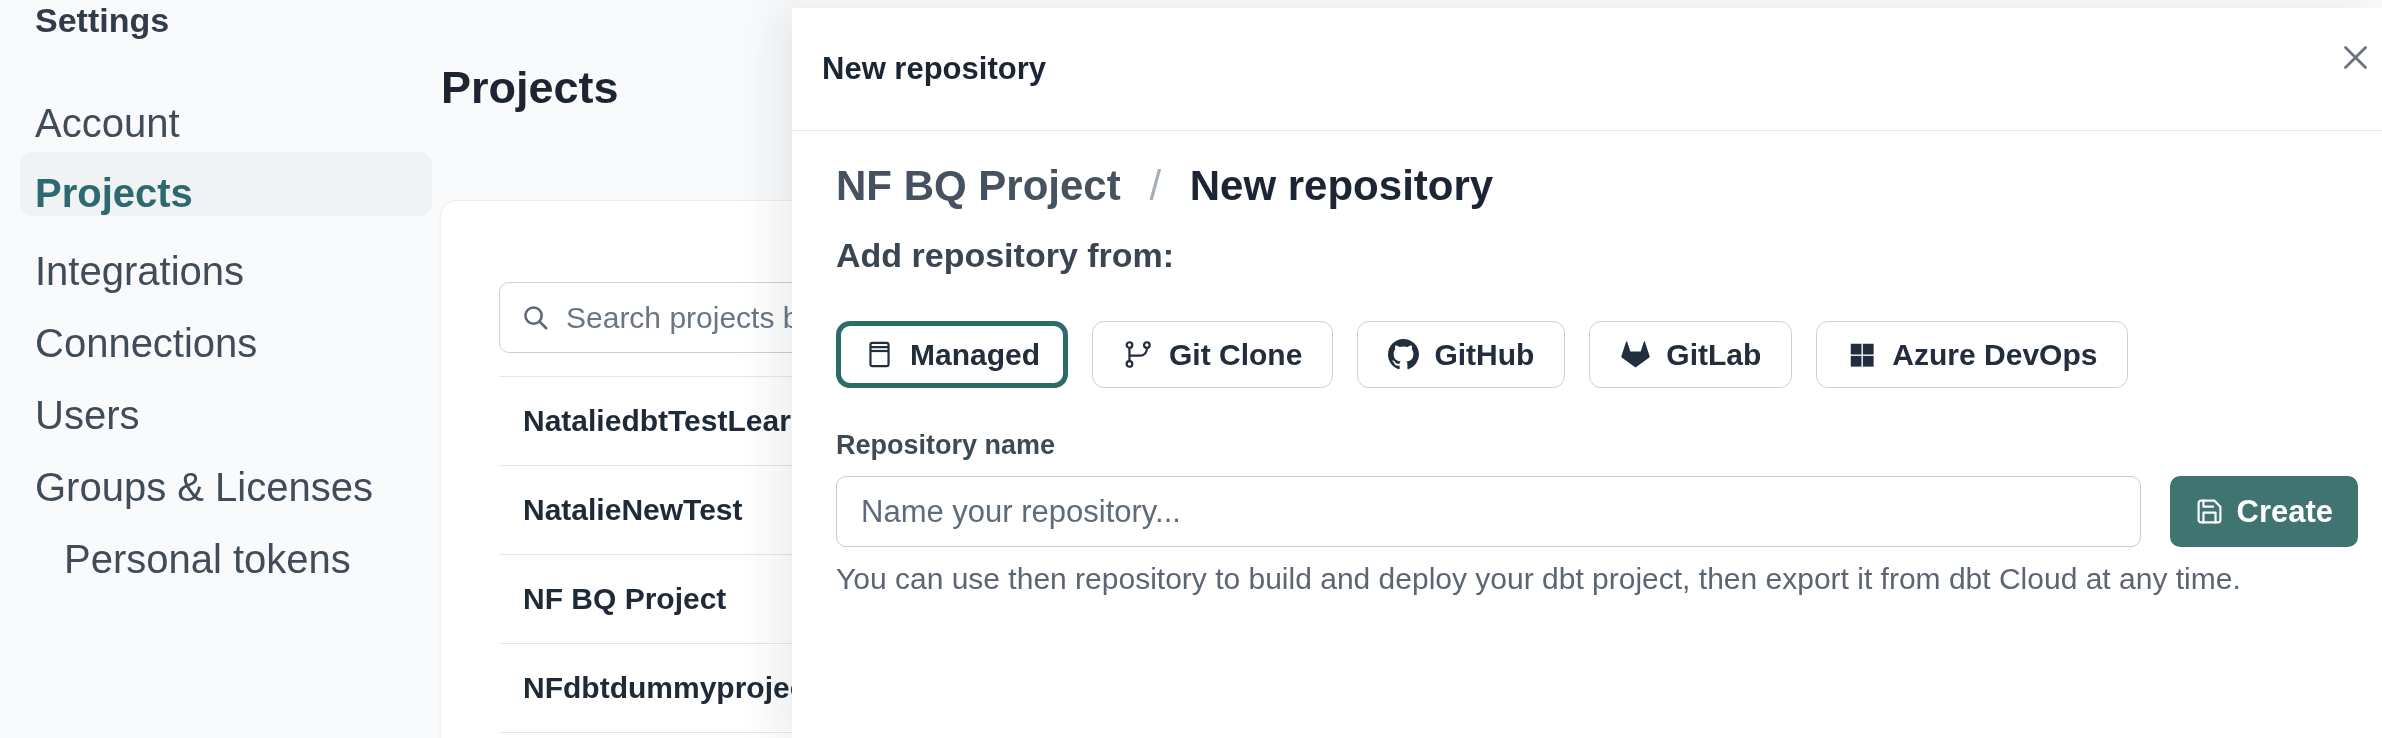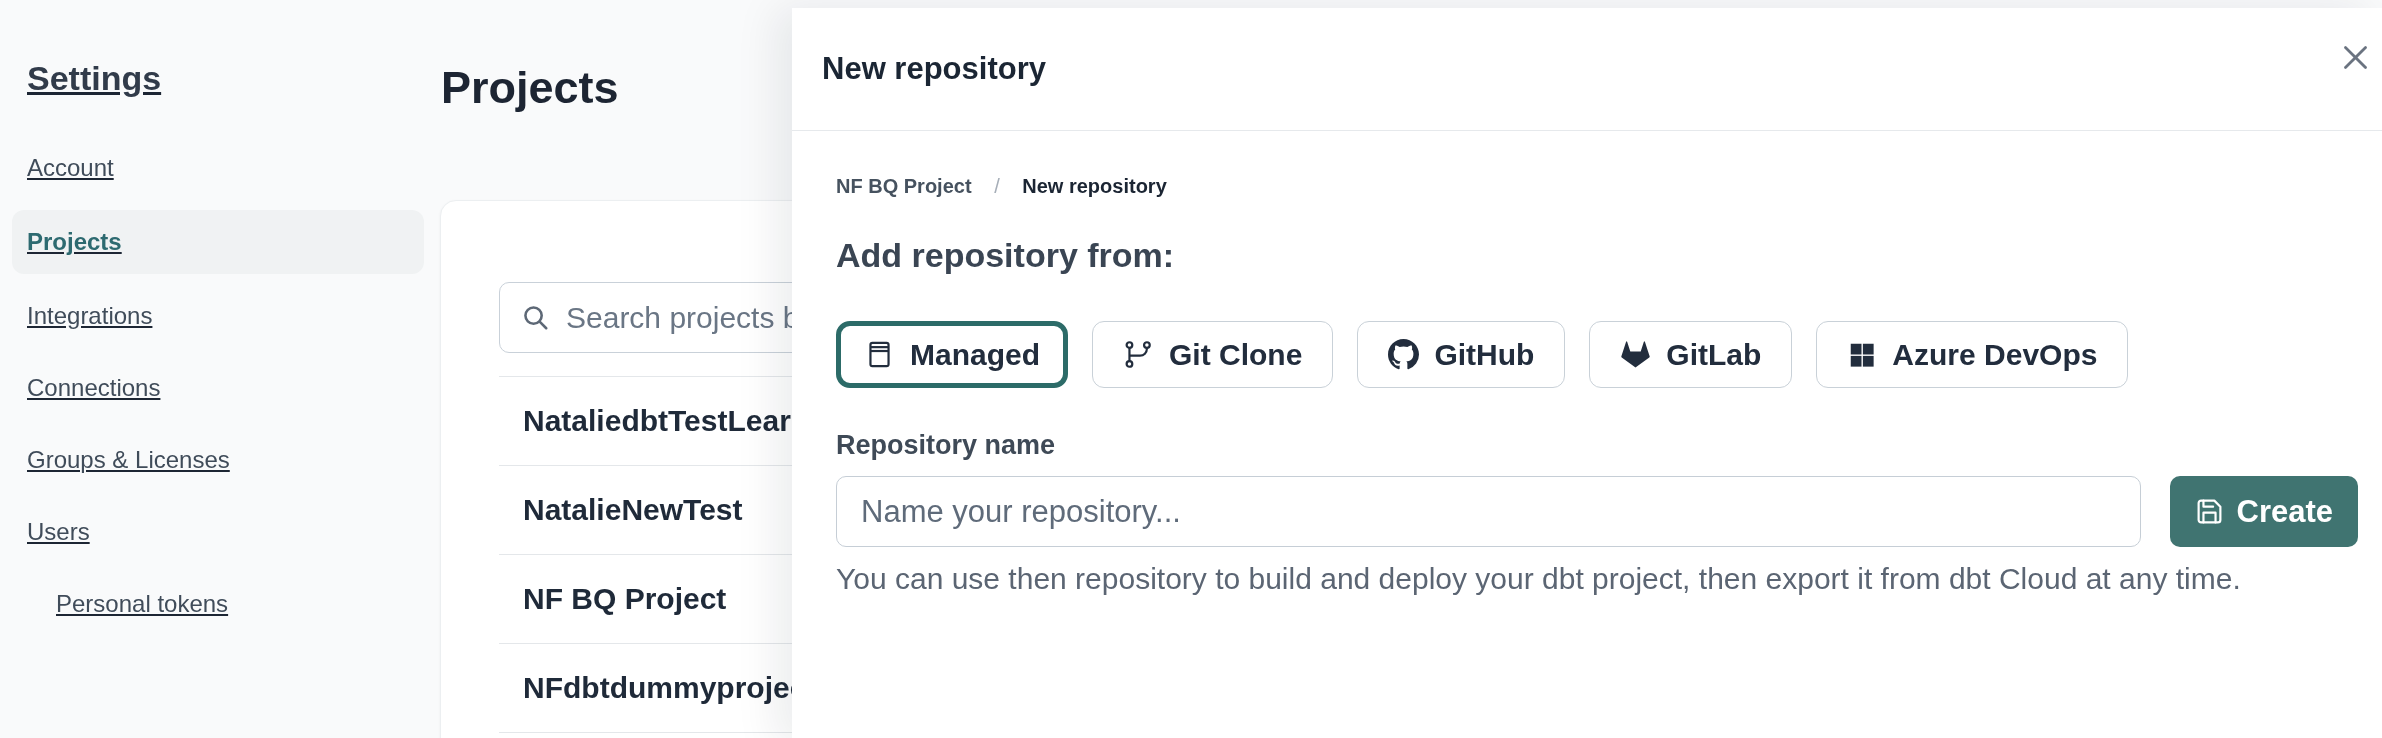--- a/index.html
+++ b/index.html
@@ -3,24 +3,24 @@
 <meta charset="utf-8">
 <style>
   html,body{margin:0;padding:0;background:#f9fafb;}
   .screen{
     position:relative;width:2382px;height:738px;overflow:hidden;
     background:#f9fafb;color:#1d2634;
     font-family:"Liberation Sans",sans-serif;
     --accent:#2c6b68;--create-bg:#407471;--active-teal:#2d6a70;
   }
   
-  .sidebar{position:absolute;left:4px;top:0;width:440px;padding-top:58px;box-sizing:border-box;text-decoration:underline;}
+  .sidebar{position:absolute;left:12px;top:0;width:440px;box-sizing:border-box;}
   .sidebar h2{margin:0 0 34px 23px;font-size:34px;line-height:40px;color:#313b4a;font-weight:700;}
-  .nav-item{position:relative;height:72px;display:flex;align-items:center;margin:0 20px 0 0;
-    padding-left:23px;font-size:24px;color:#404c5a;border-radius:12px;cursor:pointer;}
+  .nav-item{position:relative;height:72px;display:flex;align-items:flex-end;margin:0 20px 0 0;
+    padding-left:23px;font-size:40px;color:#404c5a;border-radius:12px;cursor:pointer;}
   .nav-item.active{background:#f0f2f3;color:var(--active-teal);font-weight:700;height:64px;
     margin:6px 20px 6px 8px;padding-left:15px;}
   .nav-item.indent{padding-left:52px;}
   .chev{position:absolute;left:342px;top:50%;transform:translateY(-50%);display:flex;}
   
   .page-title{position:absolute;left:441px;top:62px;margin:0;font-size:45px;line-height:52px;
     color:#1d2533;font-weight:700;}
   .card{position:absolute;left:440px;top:200px;width:1710px;height:620px;background:#fff;
     border:1px solid #eceff1;border-radius:16px;box-shadow:0 1px 3px rgba(16,24,40,.05);}
   .search-wrap{position:absolute;left:58px;top:81px;width:1340px;height:71px;}
@@ -33,21 +33,21 @@
     padding-left:24px;font-size:30px;font-weight:700;color:#1f2a39;cursor:pointer;}
   
   .modal{position:absolute;left:792px;top:8px;width:1590px;height:738px;background:#fff;
     box-shadow:-16px 0 40px rgba(16,24,40,.08);box-sizing:border-box;}
   .modal-header{position:relative;height:123px;border-bottom:1px solid #e6e9ec;display:flex;
     align-items:center;padding-left:30px;box-sizing:border-box;}
   .modal-header h2{margin:0;font-size:31px;color:#1b2634;font-weight:700;}
   .close-btn{position:absolute;right:4px;top:26px;width:46px;height:46px;background:none;border:none;
     cursor:pointer;padding:4px;display:flex;align-items:center;justify-content:center;}
   .modal-body{padding:35px 24px 0 44px;}
-  .breadcrumb{font-size:20px;font-weight:600;line-height:40px;}
+  .breadcrumb{font-size:42px;font-weight:600;line-height:40px;}
   .breadcrumb a{color:#46525f;text-decoration:none;cursor:pointer;}
   .breadcrumb .sep{color:#a6aeb8;margin:0 17px;font-weight:400;}
   .breadcrumb .cur{color:#1b2533;}
   .add-heading{margin:28px 0 0 0;font-size:34px;line-height:42px;color:#3a4553;font-weight:700;}
   .source-buttons{display:flex;gap:24px;margin-top:45px;}
   .src-btn{display:flex;align-items:center;gap:15px;height:67px;padding:0 30px;background:#fff;
     border:1.5px solid #c9d1d8;border-radius:12px;font-size:30px;font-weight:700;color:#222d3d;
     cursor:pointer;box-sizing:border-box;font-family:inherit;white-space:nowrap;}
   .src-btn .ic{display:flex;align-items:center;}
   .src-btn.selected{border:5px solid var(--accent);padding:9px 23px;border-radius:14px;}
@@ -76,24 +76,24 @@
         <div class="nav-item active">
           <span>Projects</span>
         </div>
         <div class="nav-item">
           <span>Integrations</span>
         </div>
         <div class="nav-item">
           <span>Connections</span>
         </div>
         <div class="nav-item">
+          <span>Users</span>
+        </div>
+        <div class="nav-item">
           <span>Groups &amp; Licenses</span>
-        </div>
-        <div class="nav-item">
-          <span>Users</span>
         </div>
         <div class="nav-item indent">
           <span>Personal tokens</span>
         </div>
       </nav>
   </aside>
 
   <h1 class="page-title">Projects</h1>
 
   <section class="card">

